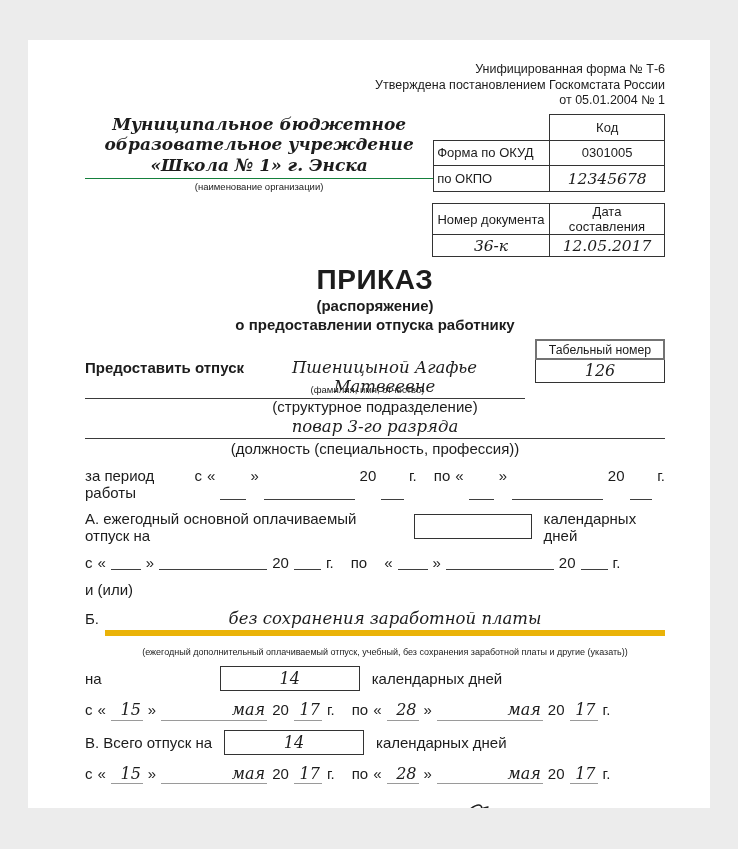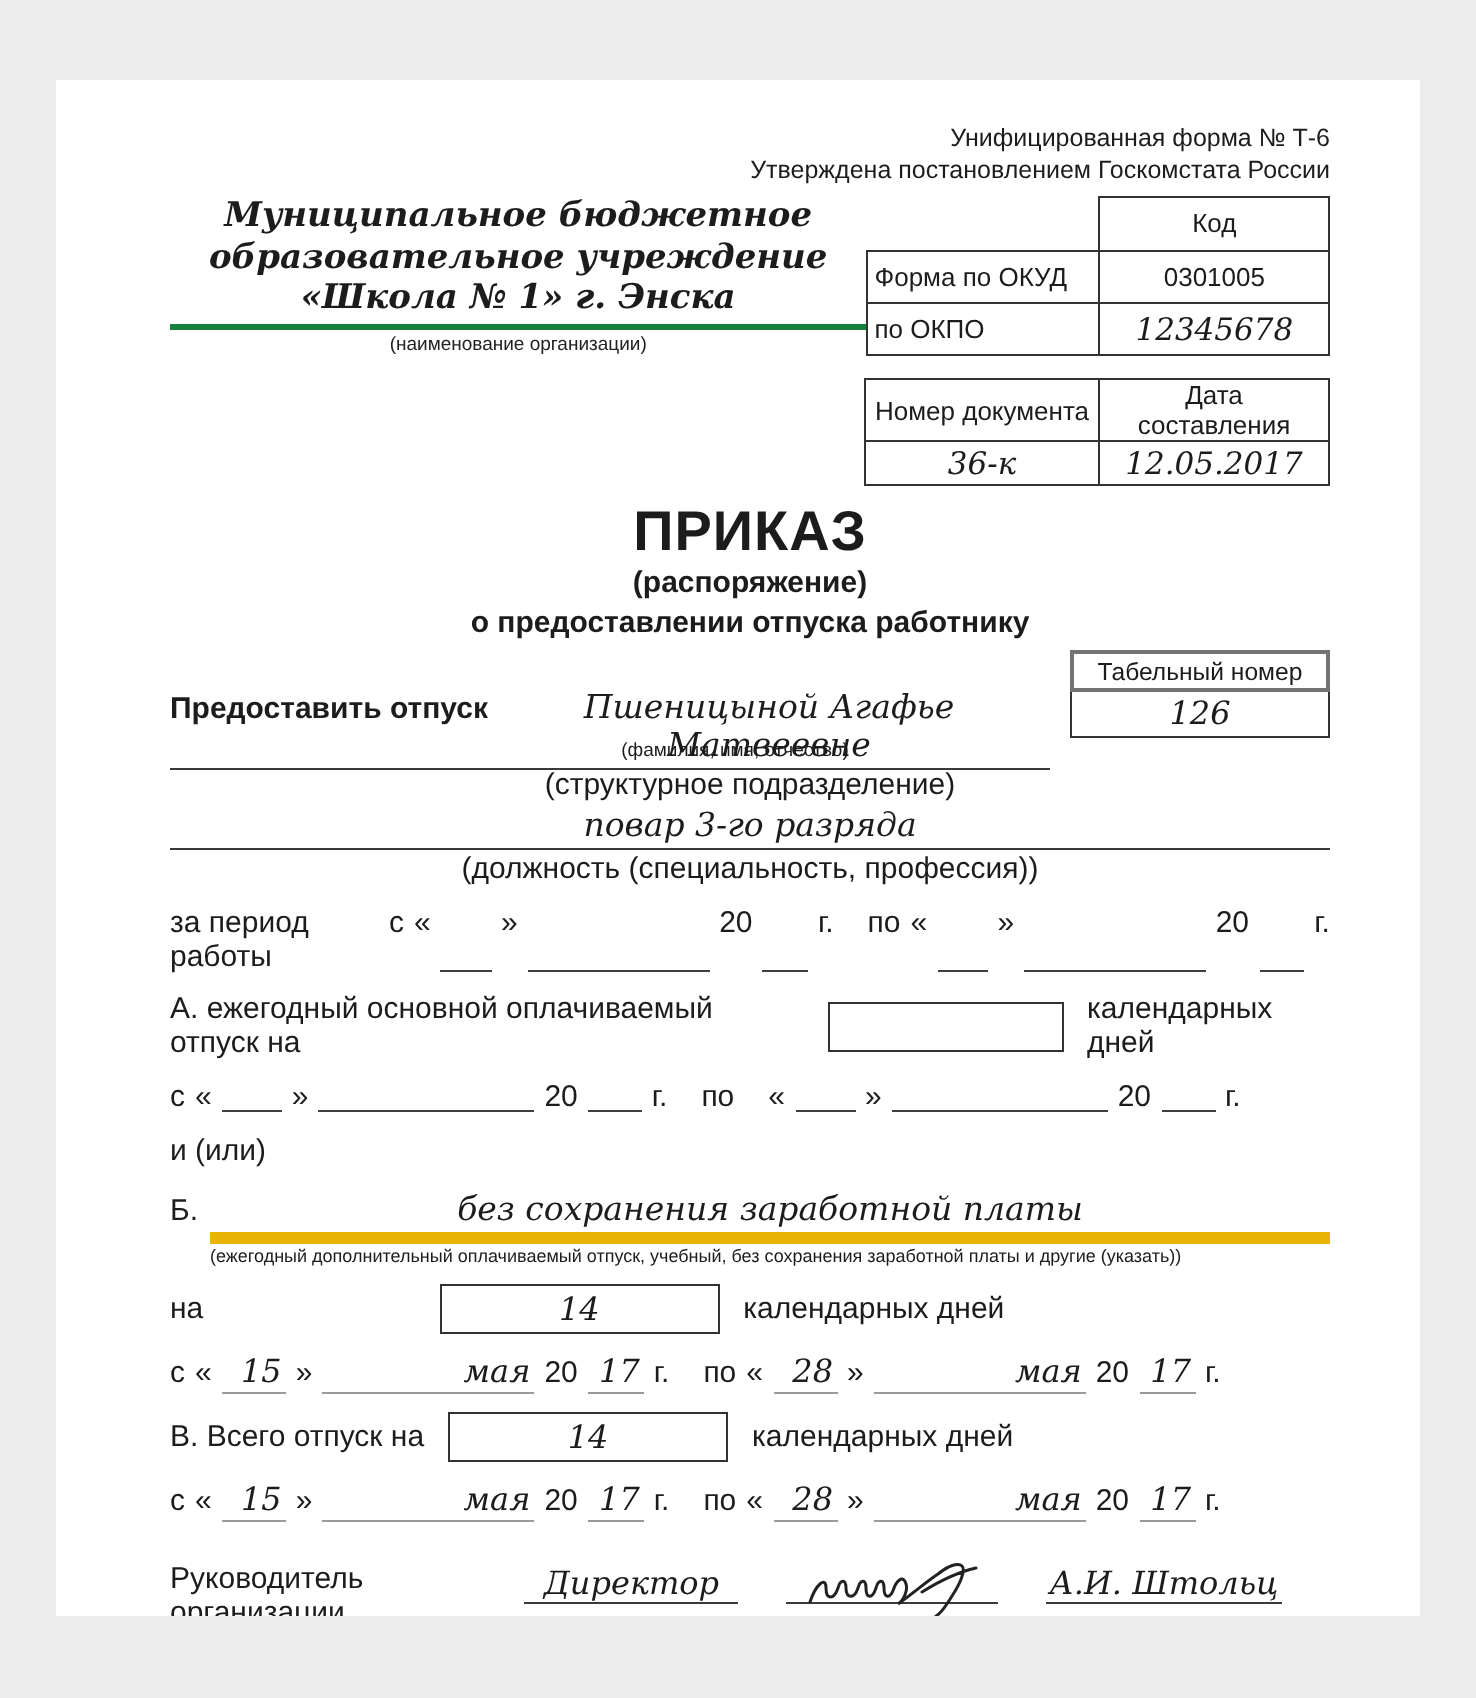--- a/index.html
+++ b/index.html
@@ -10,21 +10,21 @@
 
   .hand{font-family:"DejaVu Serif",serif;font-style:italic}
 
   
   .meta{text-align:right;font-size:12.5px;line-height:1.25}
 
   
   .toprow{display:flex;justify-content:space-between;margin-top:5px}
   .org{width:350px;text-align:center}
   .orgname{font-family:"DejaVu Serif",serif;font-style:italic;font-weight:bold;font-size:17px;
-    line-height:1.2;border-bottom:3px solid #15803d;padding-bottom:3px}
+    line-height:1.2;border-bottom:1px solid #15803d;padding-bottom:3px}
   .caption{font-size:9.5px;color:#222}
   .org .caption{margin-top:2px}
 
   table.ctab,table.dtab{border-collapse:collapse;font-size:13px}
   table.ctab td,table.dtab td{border:1px solid #333;height:19px;padding:0 3px;box-sizing:border-box}
   table.ctab td.nb{border:none}
   .w117{width:117px}.w115{width:115px;text-align:center}
   table.ctab td.lbl{}
   td.handv{font-size:15.5px}
   table.dtab{margin-left:auto;margin-top:11px}
@@ -66,40 +66,41 @@
   .ml-b{margin-left:118px}
 
   
   .fv{text-align:right;border-bottom:1.5px solid #9a9a9a;font-size:16px;line-height:1.1;padding:0 2px 1px}
   .fv-day{min-width:28px}.fv-month{min-width:102px}.fv-year{min-width:24px}
 
   
   .brow{display:flex;align-items:baseline;font-size:15px;margin-top:12px}
   .bline{flex:1;margin-left:6px;border-bottom:6px solid #eab308;text-align:center;
     font-size:16.5px;padding-bottom:2px;line-height:1.1}
-  .bcap{font-size:9px;margin-left:20px;margin-top:1px}
+  .bcap{font-size:9px;text-align:center;margin-left:20px;margin-top:11px}
 
   
   .sigrow{display:flex;margin-top:16px;font-size:15px}
   .siglabel{width:198px;padding-top:4px}
   .sigcol{text-align:center;margin-right:24px}
   .w120{width:120px}.w118{width:118px}.w132{width:132px}
   .sigline{border-bottom:1px solid #3a3a3a;height:24px;display:flex;align-items:flex-end;
     justify-content:center;font-size:16px;position:relative}
   .sigsvg{position:absolute;left:8px;bottom:-8px}
 </style>
 </head>
 <body>
 
 <div class="canvas">
   <div class="page">
 
     <div class="meta">
       <div>Унифицированная форма № Т-6</div>
       <div>Утверждена постановлением Госкомстата России</div>
+      <div>от 05.01.2004 № 1</div>
     </div>
 
     <div class="toprow">
       <div class="org">
         <div class="orgname hand">
           <div>Муниципальное бюджетное</div>
           <div>образовательное учреждение</div>
           <div>«Школа № 1» г. Энска</div>
         </div>
         <div class="caption">(наименование организации)</div>

